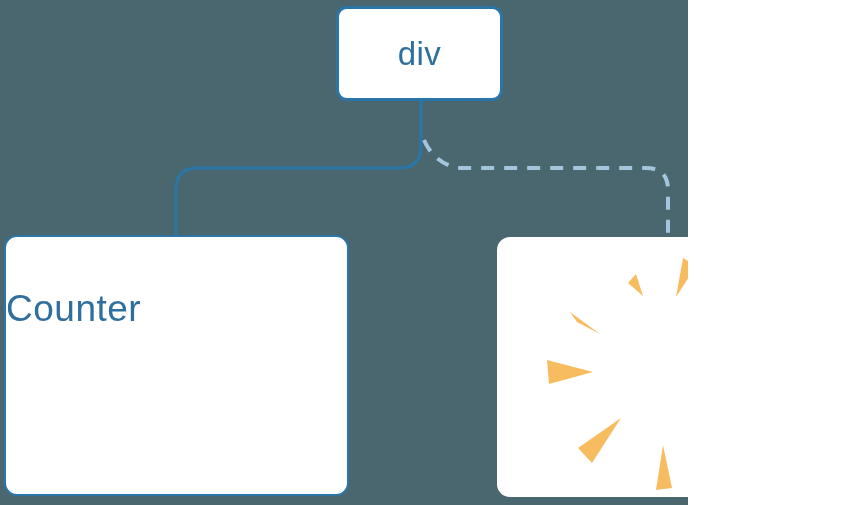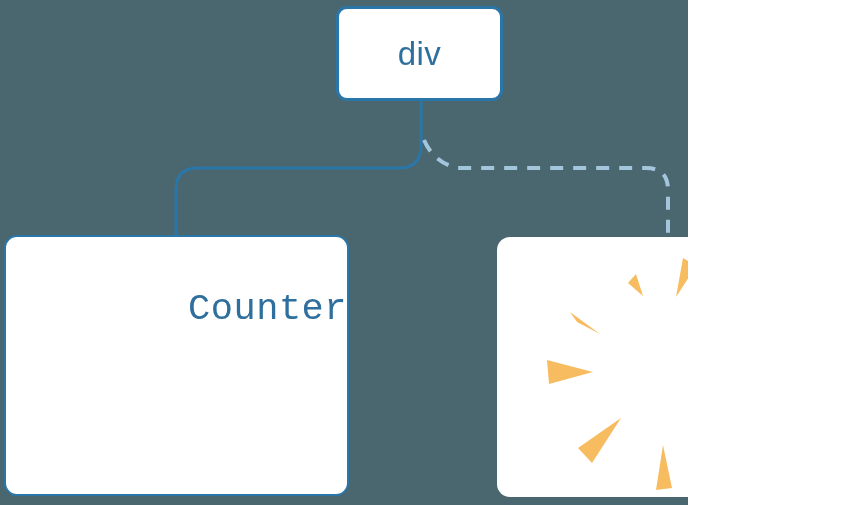--- a/index.html
+++ b/index.html
@@ -24,24 +24,23 @@
     border:3px solid var(--line);border-radius:11px;
     display:flex;align-items:center;justify-content:center;
     font-size:33px;font-weight:500;color:var(--text-blue);
     letter-spacing:0.5px;
   }
   .counter-card{
     left:4px;top:235px;width:345px;height:261px;
     border:2px solid var(--line);border-radius:13px;
   }
   .counter-title{
-    position:absolute;left:0;top:51px;width:100%;text-align:right;
+    position:absolute;left:0;top:51px;width:100%;text-align:left;
     font-size:37px;font-weight:500;color:var(--text-blue);
     letter-spacing:0.5px;
-    font-family:Liberation Mono, monospace;
   }
   .state-pill{
     position:absolute;left:36px;top:120px;width:271px;height:100px;
     border:2px solid var(--state-purple);border-radius:52px;
     display:flex;align-items:stretch;color:var(--state-purple);
     box-sizing:border-box;overflow:hidden;
   }
   .pill-key{
     width:177px;display:flex;align-items:center;justify-content:center;
     font-size:34px;border-right:2px solid var(--state-purple);

